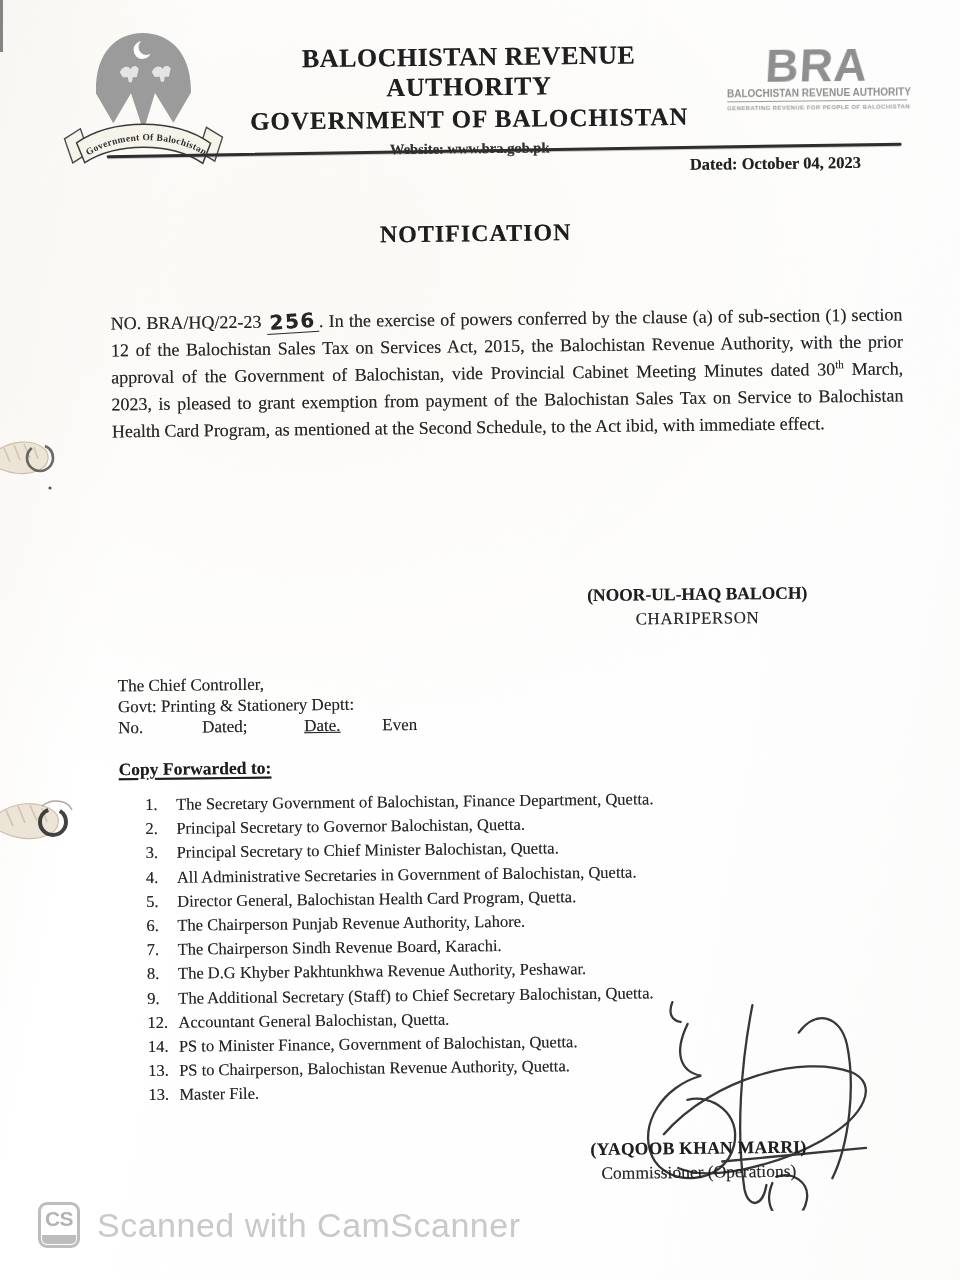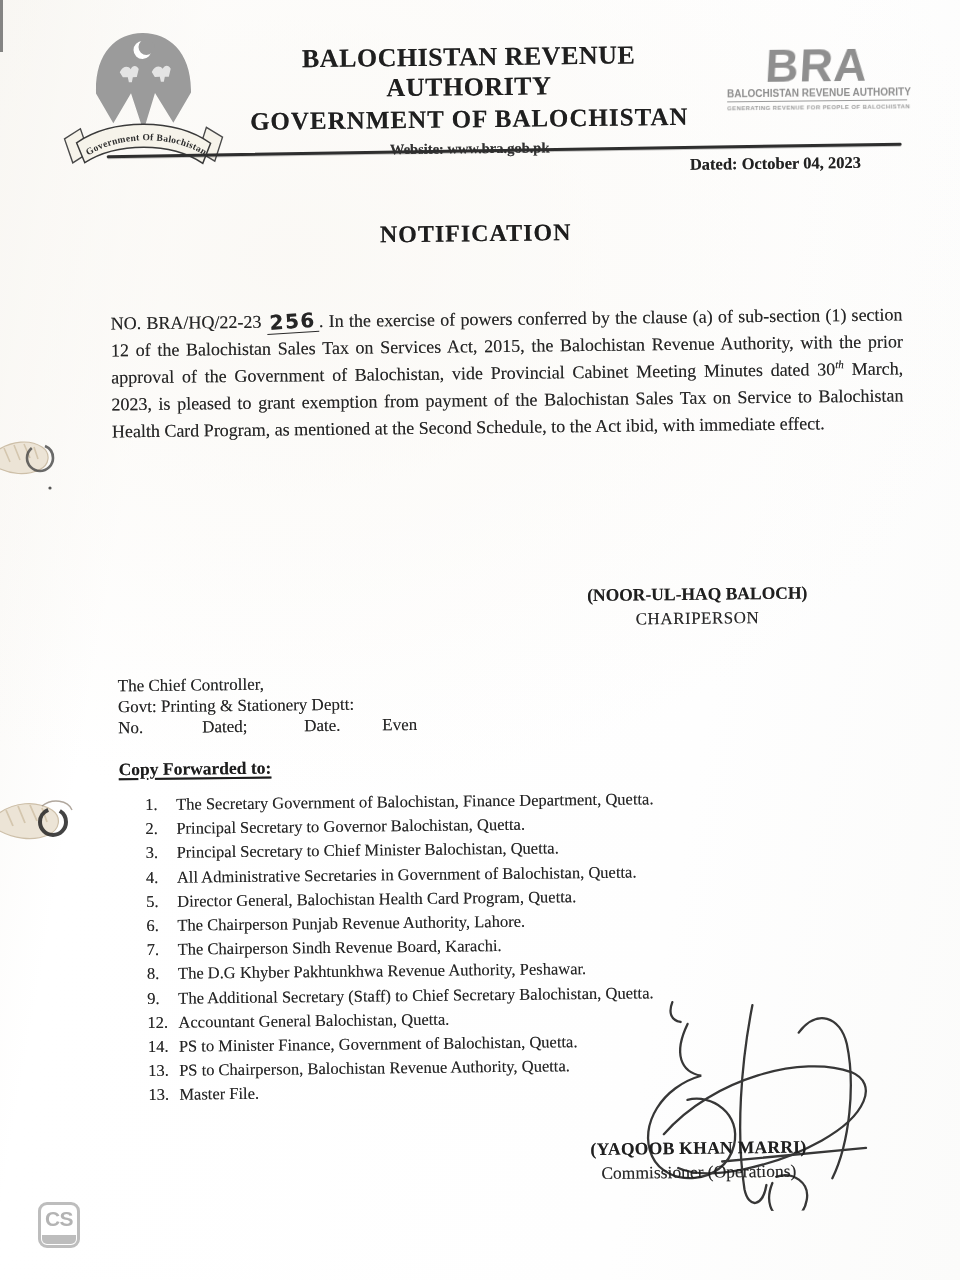--- a/index.html
+++ b/index.html
@@ -31,29 +31,29 @@
   .dated{position:absolute; left:695px; top:157px; width:215px; font-size:16.5px; font-weight:bold; color:#222;}
 
   
   .notif-title{position:absolute; left:0; top:220px; width:100%; text-align:center;
      font-size:24px; font-weight:bold; letter-spacing:1px; color:#1d1d1d;}
   .para{position:absolute; left:114px; top:288px; width:792px; font-size:18px; line-height:27px;
      text-align:justify; color:#262626;}
   .ref-no{display:inline-block; font-family:"DejaVu Sans",sans-serif; font-size:20px; font-weight:700;
      letter-spacing:1.5px; line-height:1; padding:0 3px 1px 3px; border-bottom:1.8px solid #2a2a2a;
      transform:rotate(-3deg) translateY(1px);}
-  .ordinal{vertical-align:super; font-size:.62em; line-height:0;font-style:italic;}
+  .ordinal{vertical-align:super; font-size:.62em; line-height:0;}
 
   .sig-top{position:absolute; left:565px; top:586px; width:265px; text-align:center;}
   .sig-top .name{font-size:17.5px; font-weight:bold; color:#1f1f1f;}
   .sig-top .title{font-size:17px; margin-top:4px; letter-spacing:.5px;}
 
   .addressee{position:absolute; left:117px; top:672px; font-size:17px; line-height:20.5px; color:#262626;}
   .addr-row{display:flex; margin-top:1px;}
-  .addr-row .c1{width:84px;} .addr-row .c2{width:102px;} .addr-row .c3{width:78px;}
+  .addr-row .c1{width:84px;} .addr-row .c2{width:102px;} .addr-row .c3{width:78px;text-decoration:underline;}
 
   .copy-heading{position:absolute; left:117px; top:755px; font-size:17.5px; font-weight:bold; color:#1d1d1d;
      text-decoration:underline; text-decoration-thickness:1.6px; text-underline-offset:3px;}
 
   .copy-list{position:absolute; left:143px; top:789px; width:620px; font-size:16.5px; color:#262626;}
   .copy-item{display:flex; line-height:24.2px;}
   .copy-item .num{flex:none; width:31px;}
 
   .sig-scribble{position:absolute; left:598px; top:996px; width:285px; height:218px; pointer-events:none; z-index:3;}
   .sig-bottom{position:absolute; left:560px; top:1140px; width:265px; text-align:center; z-index:2;}
@@ -223,15 +223,16 @@
     <path d="M8,24 l7,16 M20,20 l7,17 M32,19 l7,16 M44,22 l5,14" stroke="#d4c6ae" stroke-width="1.8" fill="none"></path>
     <circle cx="55" cy="36" r="13" fill="none" stroke="#222" stroke-width="4" opacity=".85" stroke-dasharray="56 12"></circle>
     <path d="M44,20 C54,12 70,14 74,24" stroke="#8f8273" stroke-width="1.4" fill="none" opacity=".7"></path>
   </svg>
 
   <div class="footer">
     <div class="cs-icon">
       <div class="cs-text">CS</div>
       <div class="cs-bar"></div>
     </div>
+    <div class="cs-label">Scanned with CamScanner</div>
   </div>
 
 </div>
 
 </body></html>

